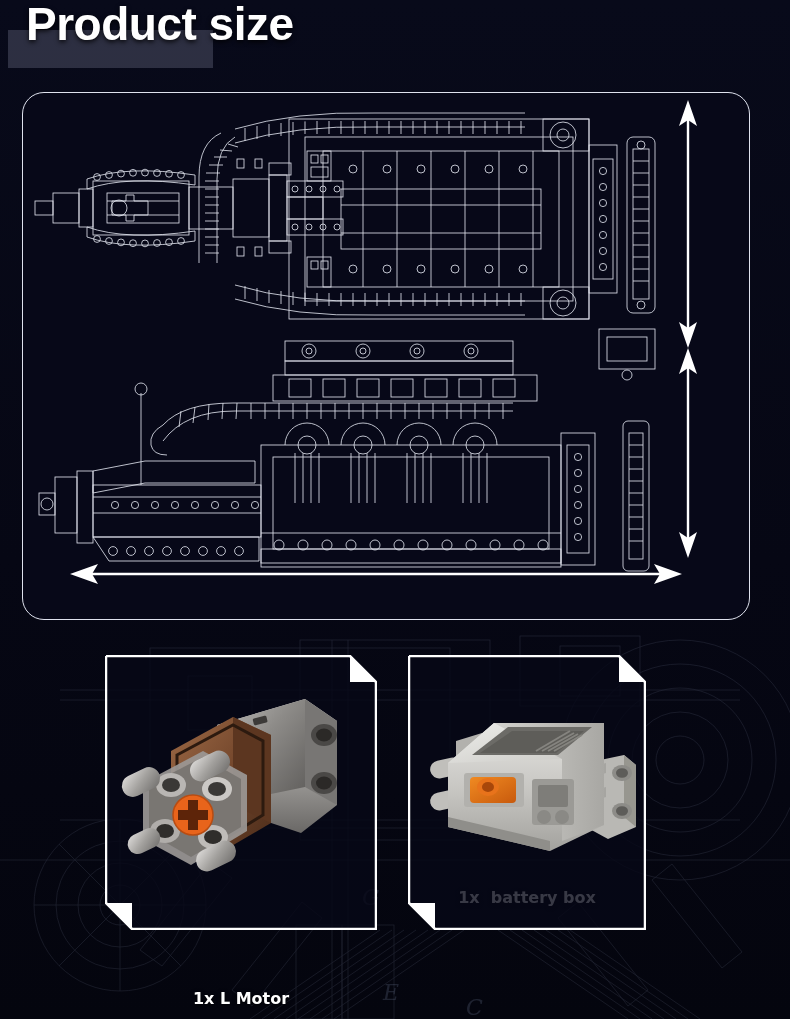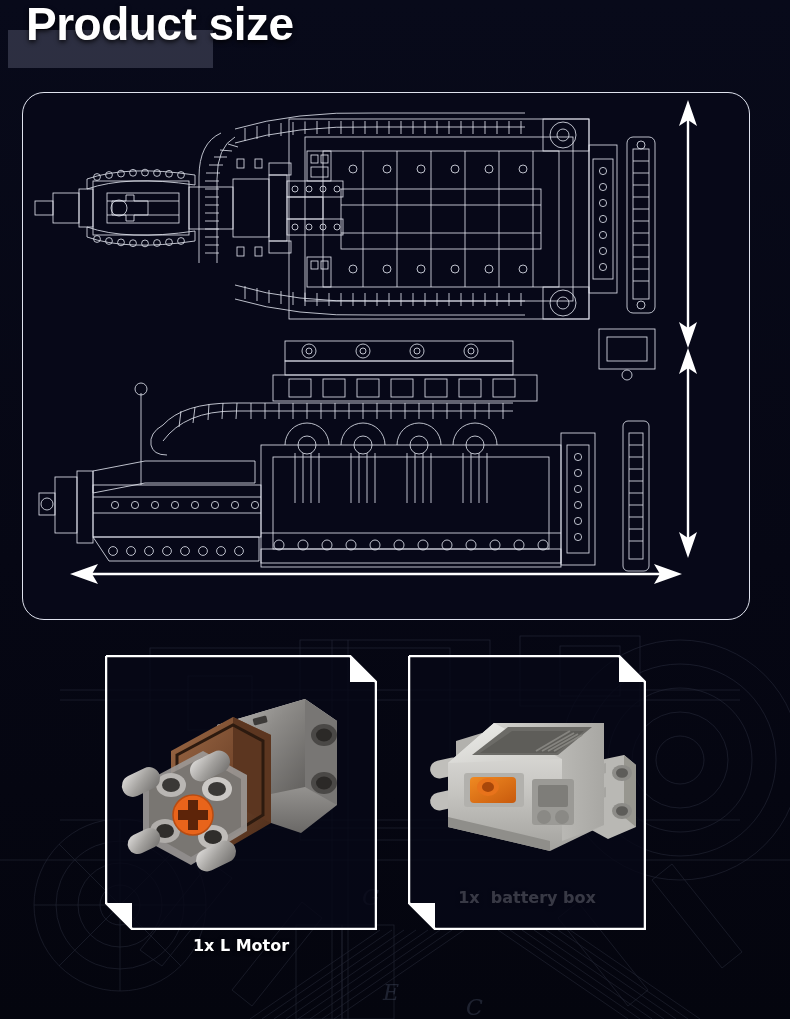--- a/index.html
+++ b/index.html
@@ -754,14 +754,14 @@
       <path d="M40 162 L142 186 L142 196 L40 172 Z" fill="#8f8e8a"></path>
     </g>
   </svg>
   <svg class="photo-border" width="238" height="275" viewBox="0 0 238 275">
     <polyline points="1,1 211,1 237,27 237,274 27,274 1,248 1,1" fill="none" stroke="#ffffff" stroke-width="2.5"></polyline>
     <polygon points="211,1 237,27 211,27" fill="#ffffff"></polygon>
     <polygon points="27,274 1,248 27,248" fill="#ffffff"></polygon>
   </svg>
 </div>
 
-<div class="caption" style="left:105px; top:936px; width:272px;">1x L Motor</div>
+<div class="caption" style="left:105px; top:989px; width:272px;">1x L Motor</div>
 <div class="caption" style="left:408px; top:888px; width:238px;">1x  battery box</div>
 
 </body></html>

